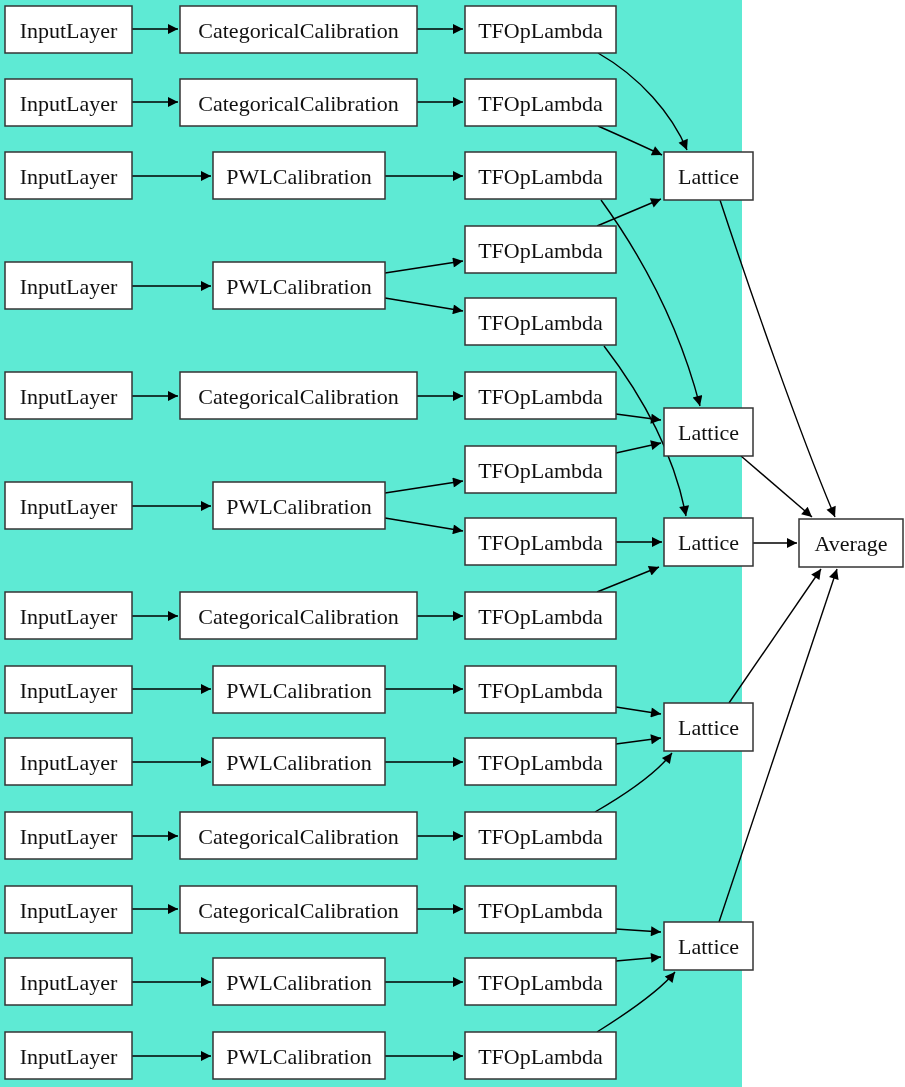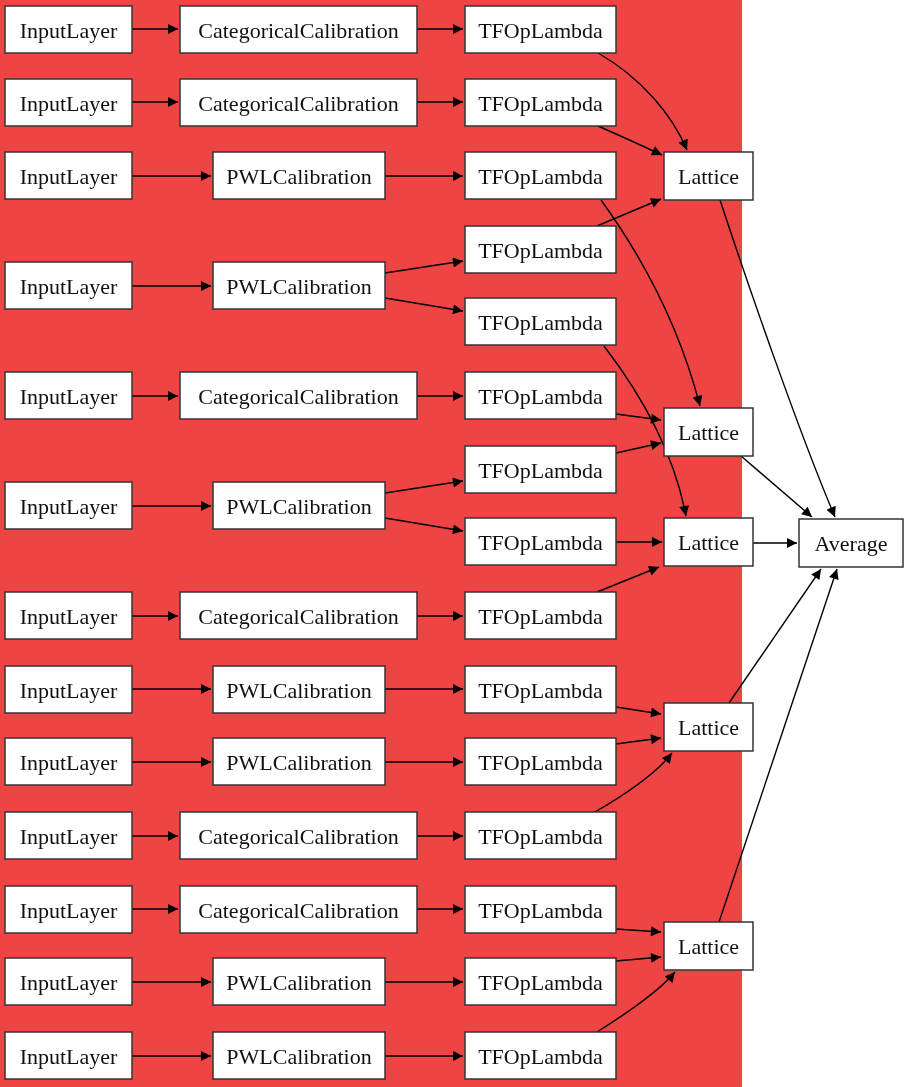--- a/index.html
+++ b/index.html
@@ -1,16 +1,16 @@
 <!DOCTYPE html>
 <html><head>
 <meta charset="utf-8">
 <style>
   html, body { margin: 0; padding: 0; background: #ffffff; }
-  .stage { width: 742px; height: 1087px; position: relative; background: #ef4444; }
+  .stage { width: 742px; height: 1087px; position: relative; background: #5eead4; }
   svg { display: block; }
   .node rect {
     fill: #ffffff;
     stroke: #343434;
     stroke-width: 1.5;
   }
   .node text {
     font-family: "Liberation Serif", "DejaVu Serif", serif;
     font-size: 22px;
     fill: #101010;

